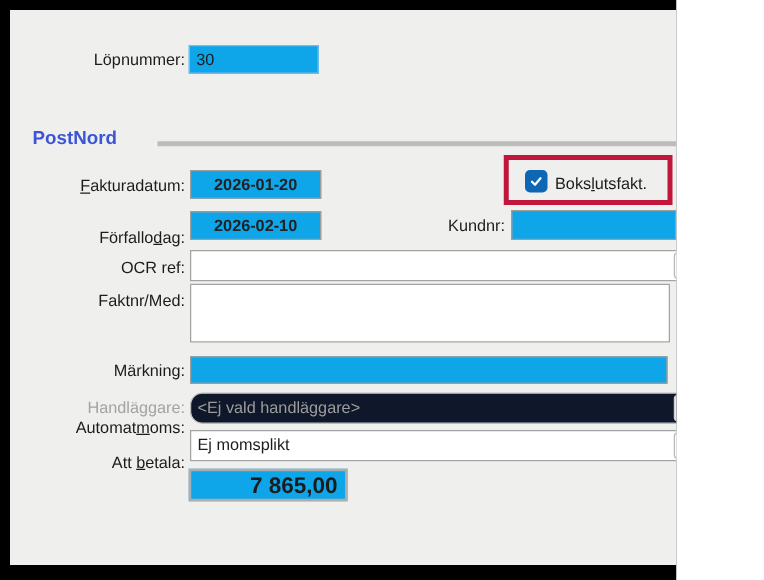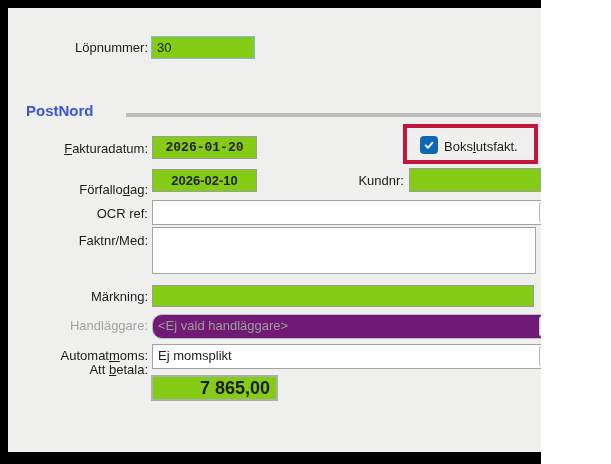--- a/index.html
+++ b/index.html
@@ -20,40 +20,40 @@
   .lbl {
     font-size:13px; color:#1c1c1c; text-align:right; width:130px; left:18px;
     line-height:16px; white-space:nowrap;
   }
   .lbl.disabled { color:#a3a3a3; }
   .key { text-decoration:underline; }
 
   input.txt {
     font-family:"Liberation Sans", sans-serif;
     font-size:13px; color:#1c1c1c;
-    border:1px solid #9d9d9d; background:#84cc16;
+    border:1px solid #9d9d9d; background:#0ea5e9;
     padding:0 5px; outline:none;
   }
   input.txt.focus-blue { border:1px solid #7fb9e6; }
   input.txt.date { text-align:center; font-weight:bold; color:#222; }
 
   .combo {
     display:flex; align-items:stretch;
     border:1px solid #a3a3a3; background:#fff;
   }
   .combo .combo-text {
     flex:1; font-size:13px; color:#1c1c1c; line-height:22px;
     padding:0 5px; white-space:nowrap; overflow:hidden;
   }
   .combo .drop-btn {
     width:24px; margin:1px; border:1px solid #b9b9b9; border-radius:3px;
     background:#fafafa; display:flex; align-items:center; justify-content:center;
     cursor:pointer;
   }
-  .combo.disabled { background:#701a75; border-color:#bdbdbd;border-radius:10px; }
+  .combo.disabled { background:#0f172a; border-color:#bdbdbd;border-radius:10px; }
   .combo.disabled .combo-text { color:#9d9d9d; }
   .combo.disabled .drop-btn { background:#e9e9e9; border-color:#cfcfcf; }
 
   .multiline {
     border:1px solid #a3a3a3; background:#fff;
     font-size:13px; padding:2px 5px; color:#1c1c1c;
   }
 
   .icon-btn {
     border:1px solid #d6d4d0; border-radius:4px; background:#fdfdfd;
@@ -101,21 +101,21 @@
         <path d="M4.6 9.4 L10.6 3.4 L12.4 5.2 L6.4 11.2 Z" fill="#e9c24a" stroke="#8a6d1f" stroke-width="0.5"></path>
         <path d="M11.2 2.8 L12.2 1.8 Q12.7 1.3 13.4 2 L14 2.6 Q14.7 3.3 14.2 3.8 L13.2 4.8 Z" fill="#cc4433"></path>
       </svg>
     </span>
   </div>
 
   <div class="abs section-title" style="left:26px; top:102px;">PostNord</div>
   <div class="abs divider" style="left:126px; top:113px; width:446px; height:4px;"></div>
 
   <div class="abs lbl" style="top:141px;"><span></span><span class="key">F</span><span>akturadatum:</span></div>
-  <input class="abs txt date" style="left: 152px; top: 136px; width: 105px; height: 23px; font-family: Liberation Mono, monospace;" value="2026-01-20">
+  <input class="abs txt date" style="left: 152px; top: 136px; width: 105px; height: 23px;" value="2026-01-20">
 
   <div class="abs hl-box" style="left:403px; top:124px; width:135px; height:40px;"></div>
   <div class="abs checkbox" style="left:420px; top:136px;">
     <span style="display:flex;">
       <svg width="12" height="12" viewBox="0 0 12 12">
         <path d="M2.6 6.4 L5 8.8 L9.4 3.6" stroke="#ffffff" stroke-width="1.8" fill="none" stroke-linecap="round" stroke-linejoin="round"></path>
       </svg>
     </span>
   </div>
   <div class="abs cb-label" style="left:444px; top:139px;"><span>Boks</span><span class="key">l</span><span>utsfakt.</span></div>
@@ -150,21 +150,21 @@
     <div class="combo-text">&lt;Ej vald handläggare&gt;</div>
     <div class="drop-btn">
       <span style="display:flex;">
         <svg width="12" height="12" viewBox="0 0 12 12">
             <path d="M2.5 4.2 L6 7.7 L9.5 4.2" stroke="#bdbdbd" stroke-width="1.4" fill="none" stroke-linecap="round"></path>
           </svg>
       </span>
     </div>
   </div>
 
-  <div class="abs lbl" style="top:348px;"><span>Automat</span><span class="key">m</span><span>oms:</span></div>
+  <div class="abs lbl" style="top:334px;"><span>Automat</span><span class="key">m</span><span>oms:</span></div>
   <div class="abs combo" style="left:152px; top:344px; width:413px; height:25px;">
     <div class="combo-text">Ej momsplikt</div>
     <div class="drop-btn">
       <span style="display:flex;">
         <svg width="12" height="12" viewBox="0 0 12 12">
             <path d="M2.5 4.2 L6 7.7 L9.5 4.2" stroke="#555" stroke-width="1.4" fill="none" stroke-linecap="round"></path>
           </svg>
       </span>
     </div>
   </div>

